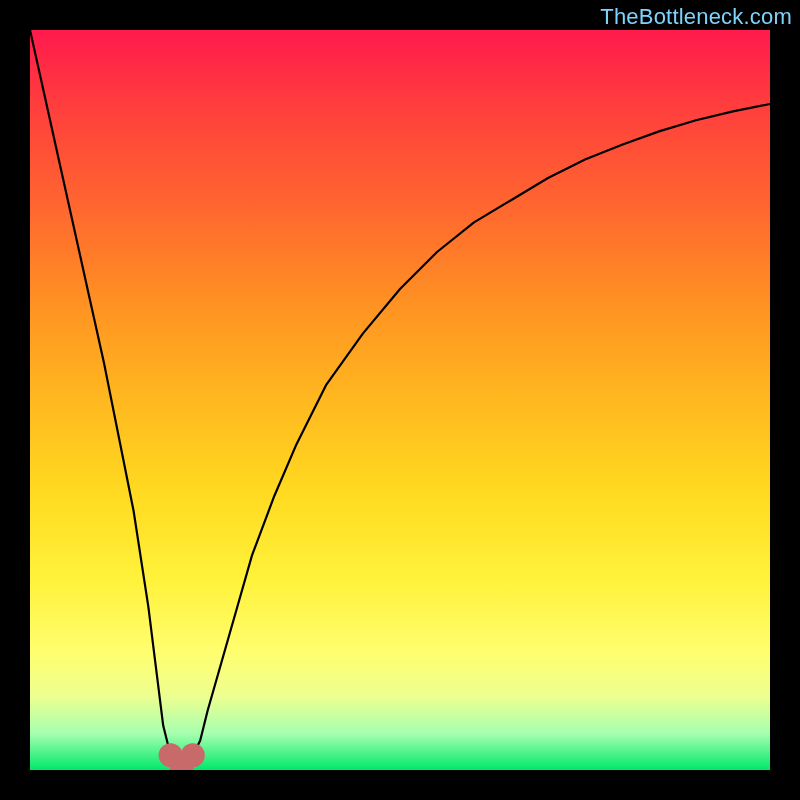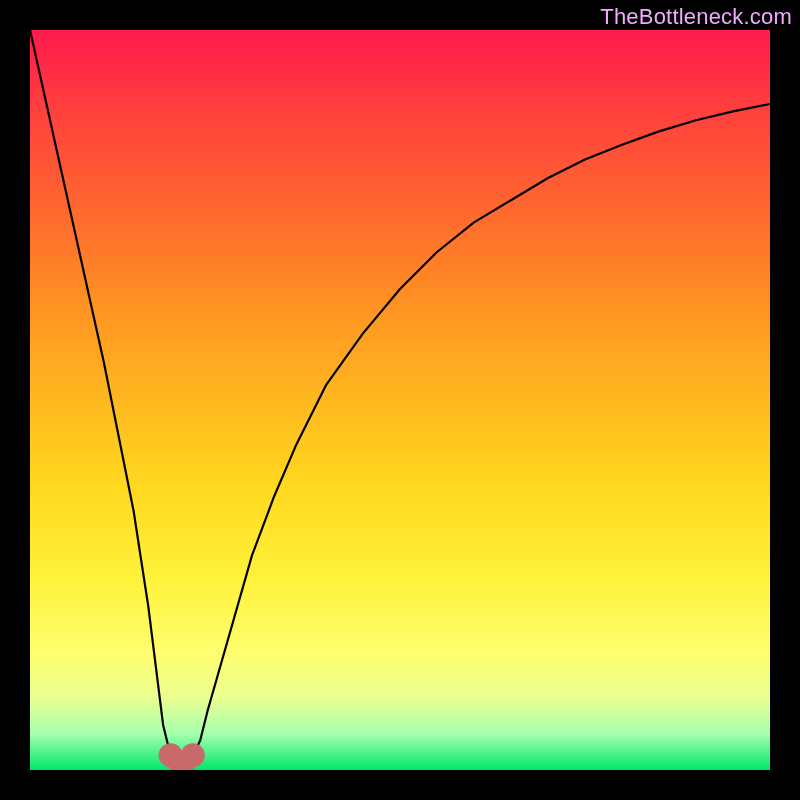--- a/index.html
+++ b/index.html
@@ -48,21 +48,21 @@
   .curve-svg {
     position: absolute;
     inset: 0;
     width: 740px;
     height: 740px;
   }
   .watermark {
     position: absolute;
     top: 4px;
     right: 8px;
-    color: #f0abfc;
+    color: #7dd3fc;
     font-size: 22px;
     font-weight: 500;
     letter-spacing: 0.2px;
     user-select: none;
   }
 </style>
 </head>
 <body>
 
 <div class="frame">

